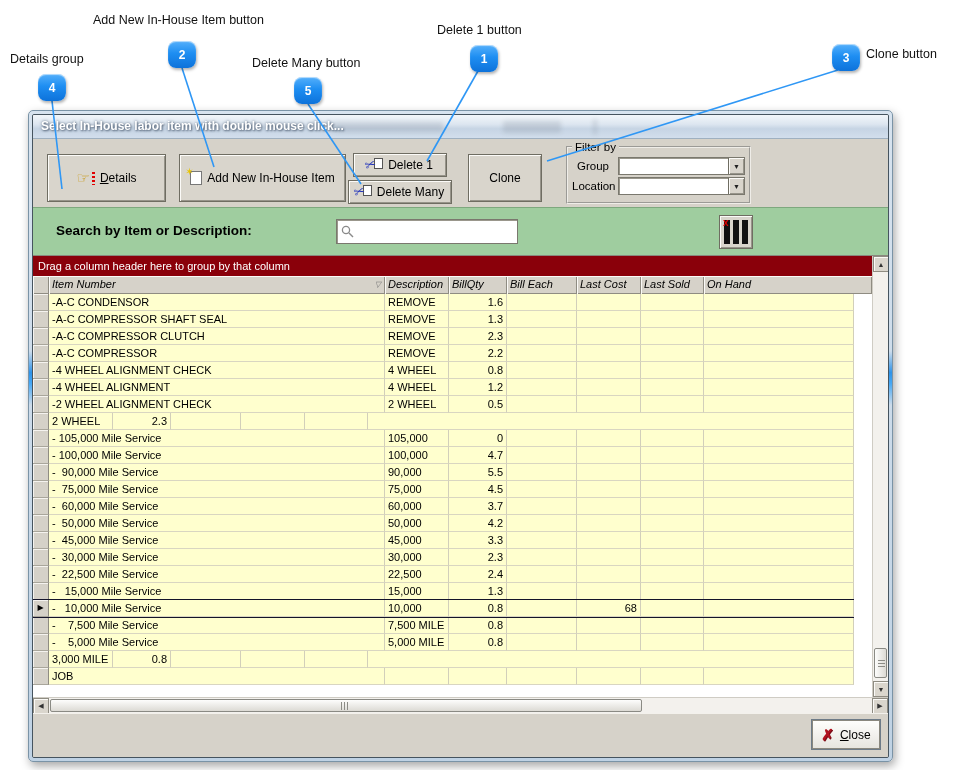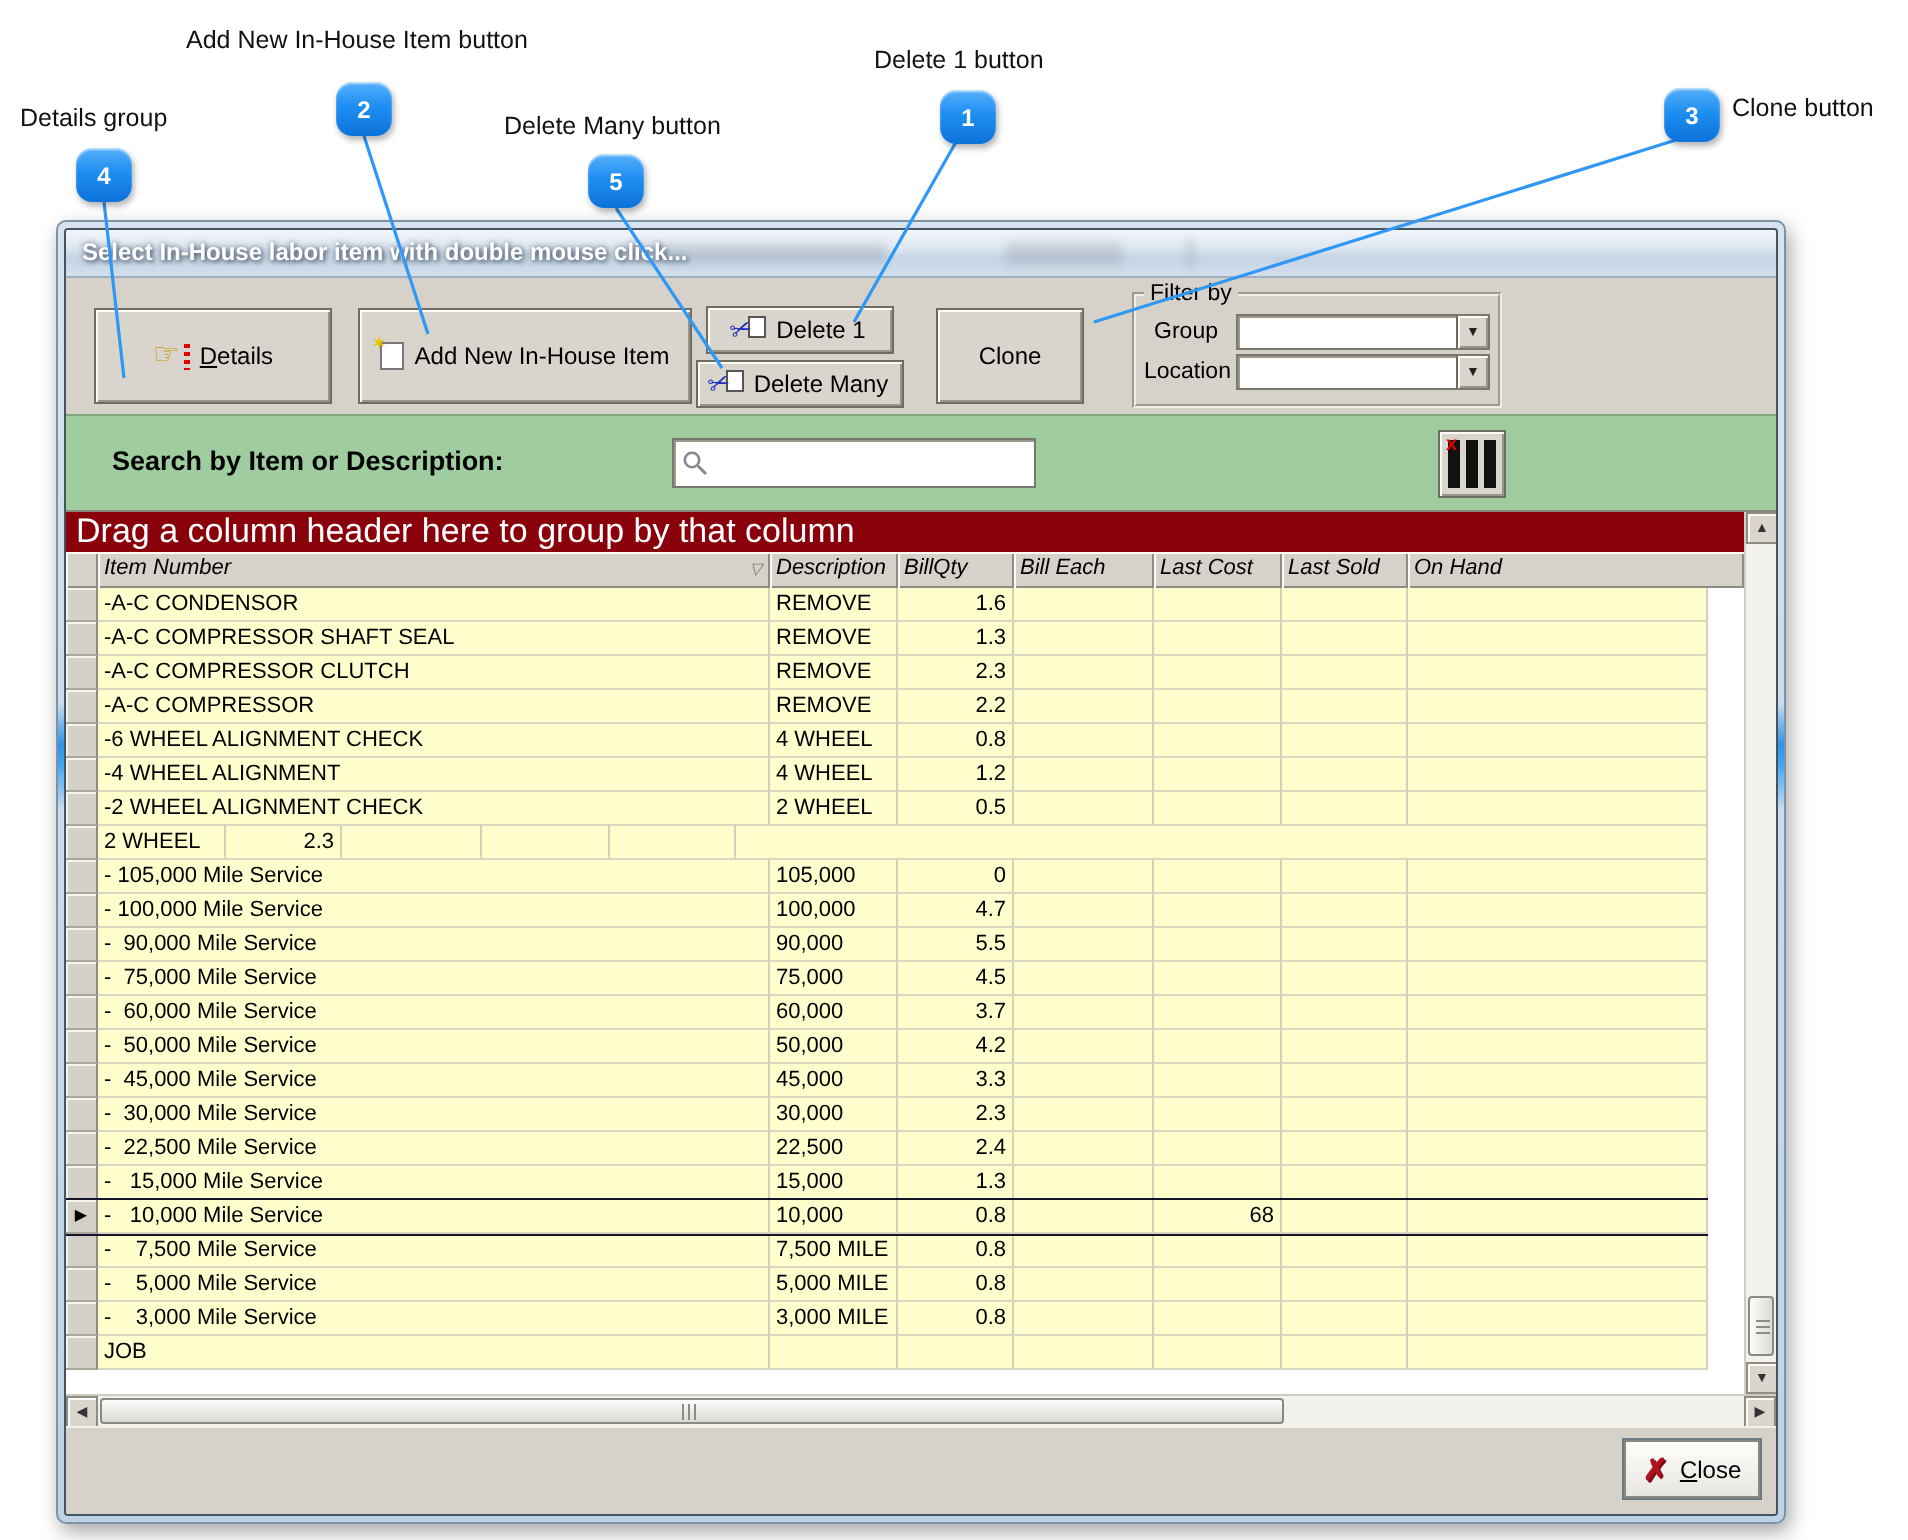--- a/index.html
+++ b/index.html
@@ -84,21 +84,21 @@
                   border:1px solid #7a786e; box-shadow:inset 1px 1px 0 #9a978c; display:flex; align-items:center; padding-left:4px; }
   .cols-btn { position:absolute; left:686px; top:7px; width:34px; height:34px; background:#d9d5cc;
               border:1px solid #6f6d62; box-shadow:inset 1px 1px 0 #fcfbf8, inset -1px -1px 0 #97948a;
               display:flex; align-items:center; justify-content:center; gap:3px; }
   .cols-btn .bar { width:6px; height:24px; background:#111; }
   .cols-btn .redx { position:absolute; left:3px; top:1px; color:#e00000; font-size:10px; font-weight:bold; }
 
   
   .gridwrap { flex:1 1 auto; position:relative; background:#fff; border-top:1px solid #8a887e; overflow:hidden;
               display:flex; flex-direction:column; }
-  .groupbar { flex:0 0 20px; margin-right:16px; background:#8a000a; color:#fff; font-size:17px;
+  .groupbar { flex:0 0 20px; margin-right:16px; background:#8a000a; color:#fff; font-size:11px;
               line-height:20px; padding-left:5px; }
   .gridheader { flex:0 0 18px; margin-right:16px; display:flex; background:#d6d2c9; }
   .hcell { background:#d6d2c9; box-shadow:inset 1px 1px 0 #fbfaf7, inset -1px -1px 0 #8f8c82;
            font-size:11px; padding:2px 3px 0 3px; white-space:nowrap; overflow:hidden; position:relative;font-style:italic; }
   .hcell .sort { position:absolute; right:4px; top:4px; font-size:8px; color:#7a7a7a; }
   .rows { flex:0 0 auto; margin-right:34px; }
   .grid-row { display:flex; height:17px; background:#ffffce; position:relative; }
   .grid-row.selected { box-shadow:0 -1px 0 #14142a, 0 1px 0 #14142a; z-index:2; }
   .cell { font-size:11px; line-height:16px; white-space:pre; overflow:hidden;
           border-right:1px solid #d2cfba; border-bottom:1px solid #d9d6c1; padding:0 3px; }
@@ -291,21 +291,21 @@
               <div class="cell c0">-A-C COMPRESSOR</div>
               <div class="cell c1">REMOVE</div>
               <div class="cell c2 right">2.2</div>
               <div class="cell c3 right"></div>
               <div class="cell c4 right"></div>
               <div class="cell c5 right"></div>
               <div class="cell c6 right"></div>
             </div>
             <div class="grid-row">
               <div class="cell sel"></div>
-              <div class="cell c0">-6 WHEEL ALIGNMENT CHECK</div>
+              <div class="cell c0">-4 WHEEL ALIGNMENT CHECK</div>
               <div class="cell c1">4 WHEEL</div>
               <div class="cell c2 right">0.8</div>
               <div class="cell c3 right"></div>
               <div class="cell c4 right"></div>
               <div class="cell c5 right"></div>
               <div class="cell c6 right"></div>
             </div>
             <div class="grid-row">
               <div class="cell sel"></div>
               <div class="cell c0">-4 WHEEL ALIGNMENT</div>
@@ -460,21 +460,20 @@
               <div class="cell c0">-    5,000 Mile Service</div>
               <div class="cell c1">5,000 MILE</div>
               <div class="cell c2 right">0.8</div>
               <div class="cell c3 right"></div>
               <div class="cell c4 right"></div>
               <div class="cell c5 right"></div>
               <div class="cell c6 right"></div>
             </div>
             <div class="grid-row">
               <div class="cell sel"></div>
-              <div class="cell c0">-    3,000 Mile Service</div>
               <div class="cell c1">3,000 MILE</div>
               <div class="cell c2 right">0.8</div>
               <div class="cell c3 right"></div>
               <div class="cell c4 right"></div>
               <div class="cell c5 right"></div>
               <div class="cell c6 right"></div>
             </div>
             <div class="grid-row">
               <div class="cell sel"></div>
               <div class="cell c0">JOB</div>

